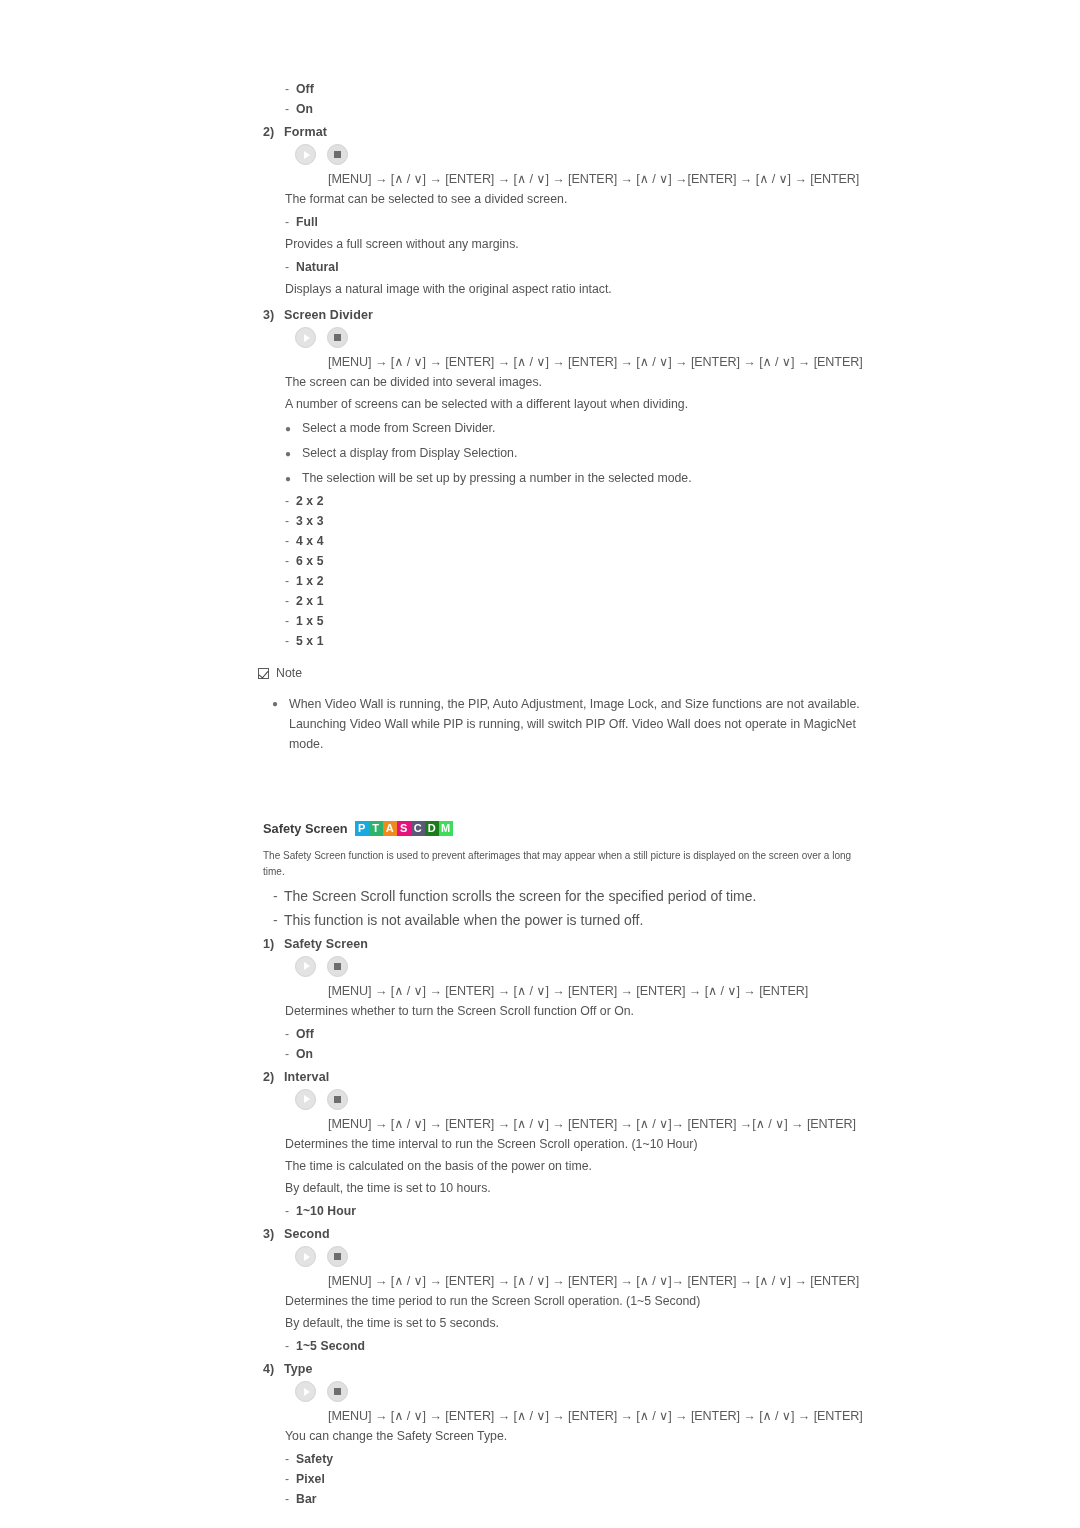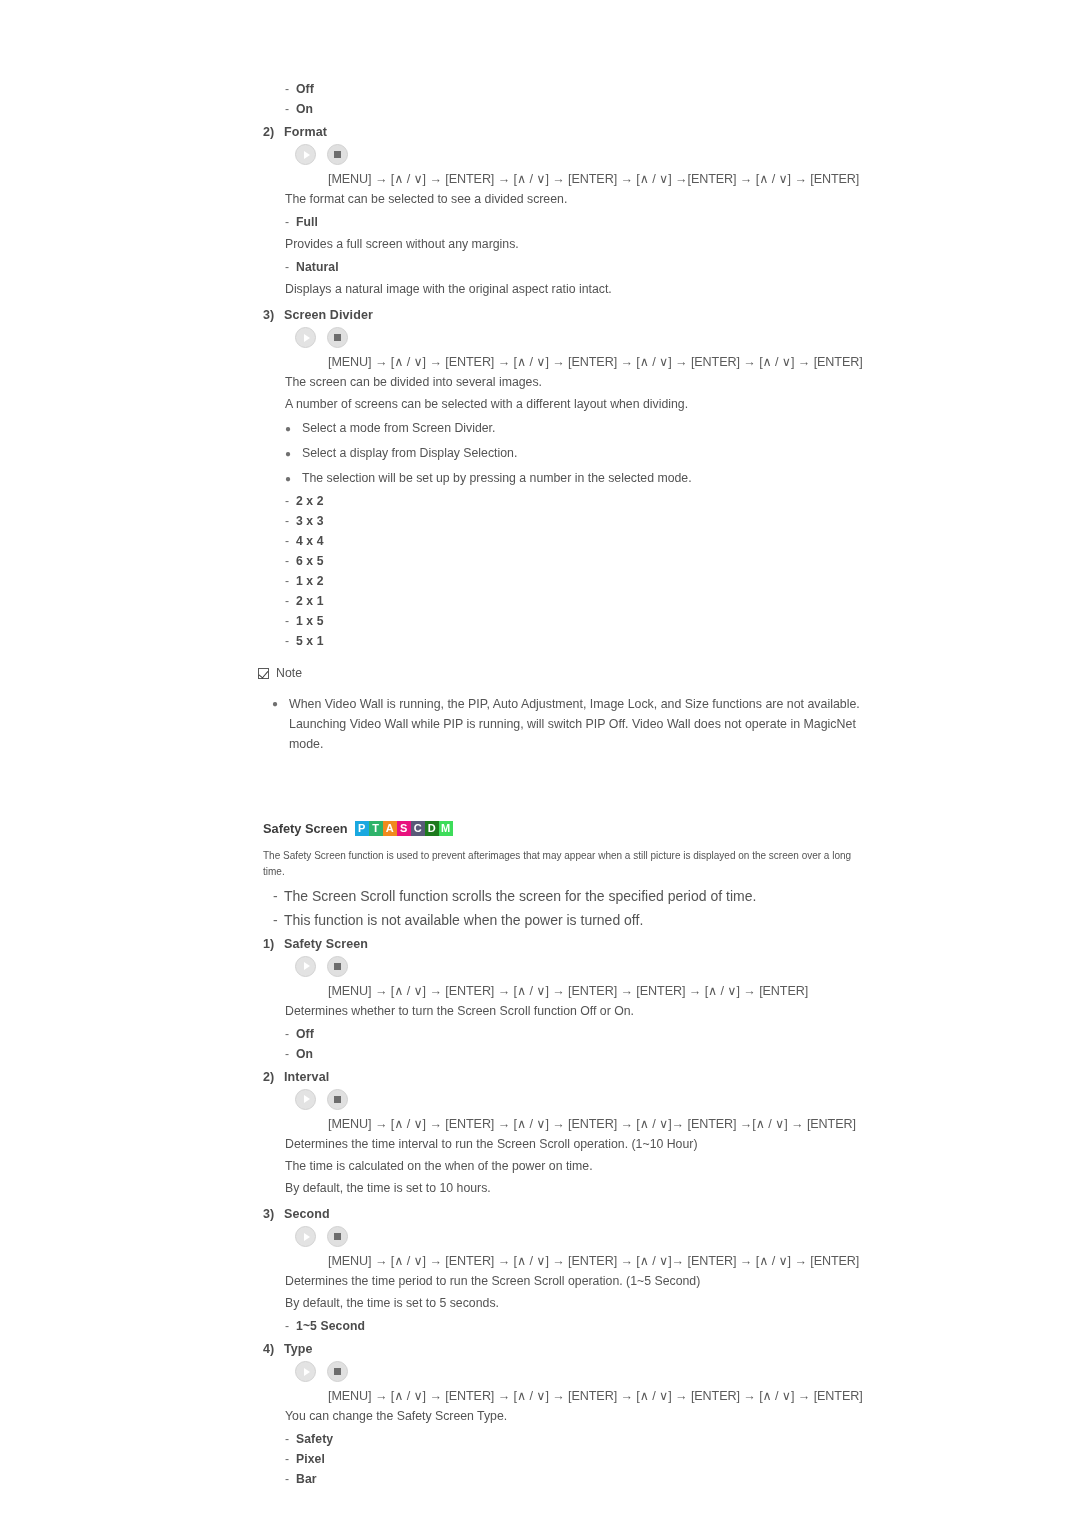--- a/index.html
+++ b/index.html
@@ -323,22 +323,23 @@
     <div class="mediabtns">
       <div class="mbtn">
           <span class="tri"></span>
         </div>
       <div class="mbtn stop">
           <span class="sq"></span>
         </div>
     </div>
     <div class="keypath">[MENU] → [∧ / ∨] → [ENTER] → [∧ / ∨] → [ENTER] → [∧ / ∨]→ [ENTER] →[∧ / ∨] → [ENTER]</div>
     <div class="para tight">Determines the time interval to run the Screen Scroll operation. (1~10 Hour)</div>
-    <div class="para tight">The time is calculated on the when of the power on time.</div>
+    <div class="para tight">The time is calculated on the basis of the power on time.</div>
     <div class="para tight">By default, the time is set to 10 hours.</div>
+    <div class="dashline"><span class="dash">-</span><span>1~10 Hour</span></div>
 
     <div class="numbered">
       <span class="num">3)</span>
       <span class="ntext">Second</span>
     </div>
     <div class="mediabtns">
       <div class="mbtn">
           <span class="tri"></span>
         </div>
       <div class="mbtn stop">

